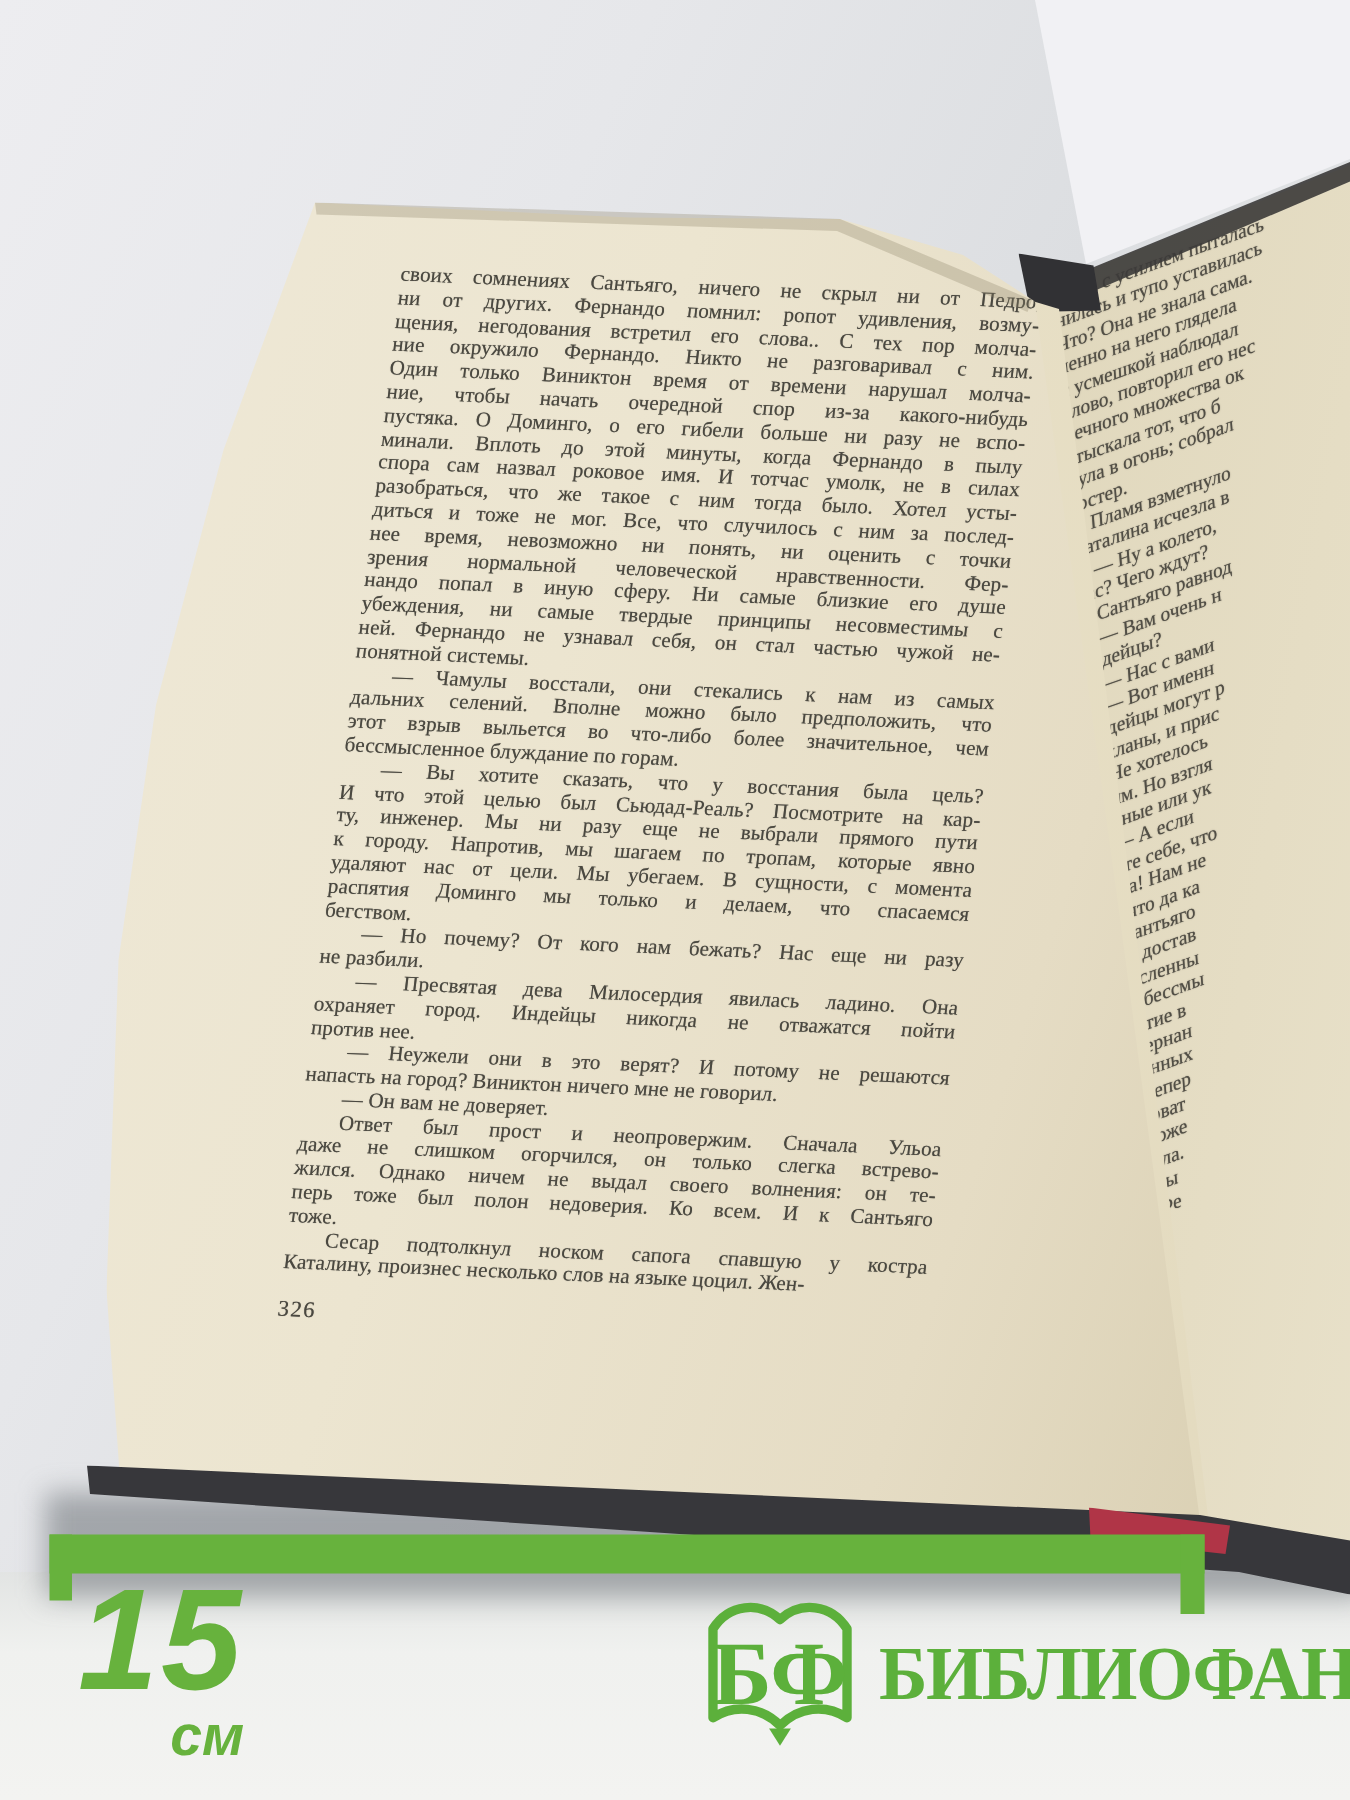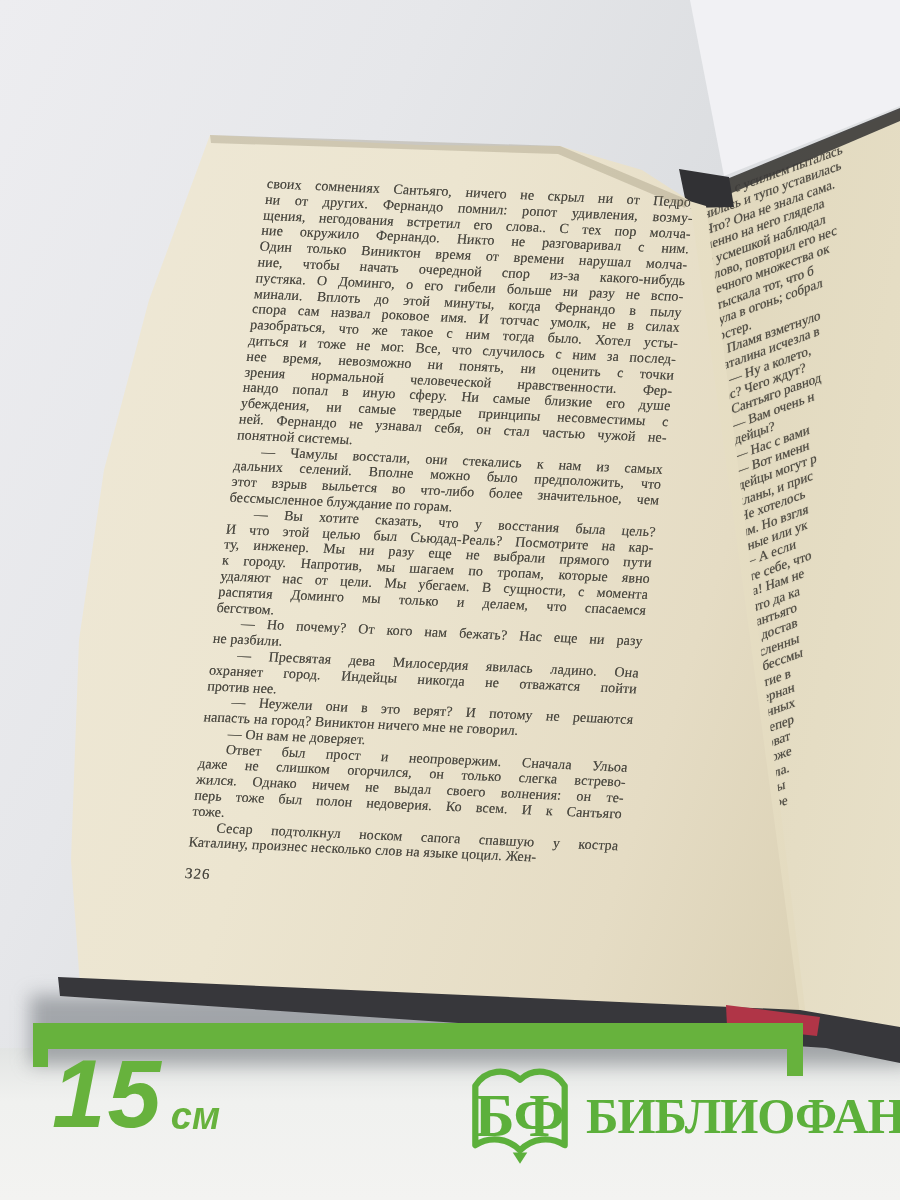--- a/index.html
+++ b/index.html
@@ -37,21 +37,21 @@
   .page-num{margin-top:15px;font:15px/16px "Liberation Serif",serif;color:#4a4840;
     letter-spacing:1px;text-shadow:0 0 .5px rgba(74,72,64,.7);}
   .right-text{position:absolute;left:702px;top:192px;width:440px;
     transform:matrix(0.94,-0.34,0.075,0.997,0,0);transform-origin:0 0;}
   .rl{height:15.4px;font:13.5px/15.4px "Liberation Serif",serif;color:#514e45;
     white-space:pre;text-shadow:0 0 .8px rgba(81,78,69,.8);}
   
   .ruler-bar{position:absolute;left:33px;top:1023px;width:770px;height:26px;background:#67b23d;}
   .ruler-tick-left{position:absolute;left:33px;top:1023px;width:15px;height:44px;background:#67b23d;}
   .ruler-tick-right{position:absolute;left:787px;top:1023px;width:16px;height:53px;background:#67b23d;}
-  .ruler-label{position:absolute;left:52px;top:1048px;display:flex;align-items:flex-end;color:#67b23d;}
+  .ruler-label{position:absolute;left:52px;top:1048px;display:flex;align-items:flex-end;color:#67b23d;flex-direction:column;}
   .ruler-value{font:italic 700 96px/0.95 "Liberation Sans",sans-serif;letter-spacing:2px;}
   .ruler-unit{font:italic 700 38px/1 "Liberation Sans",sans-serif;margin:0 0 4px 8px;}
   
   .brand{position:absolute;left:468px;top:1062px;display:flex;align-items:center;justify-content:space-between;}
   .brand-name{font:700 49px/1 "Liberation Serif",serif;color:#5cb03b;margin-left:14px;
     letter-spacing:-1px;transform:scaleY(1.04);}
   .book-icon{display:block;}
 </style>
 </head>
 <body>

